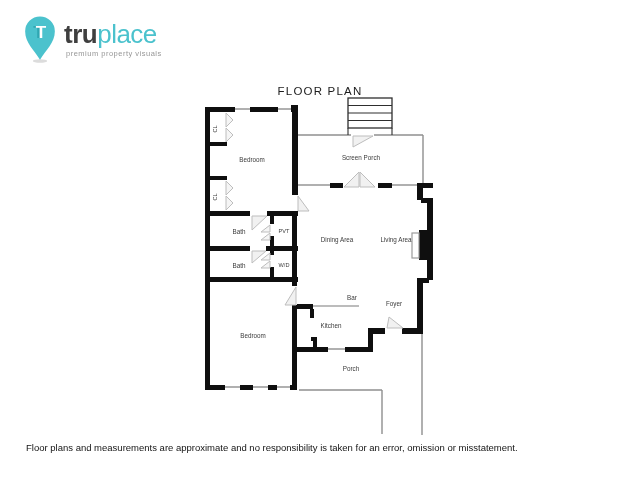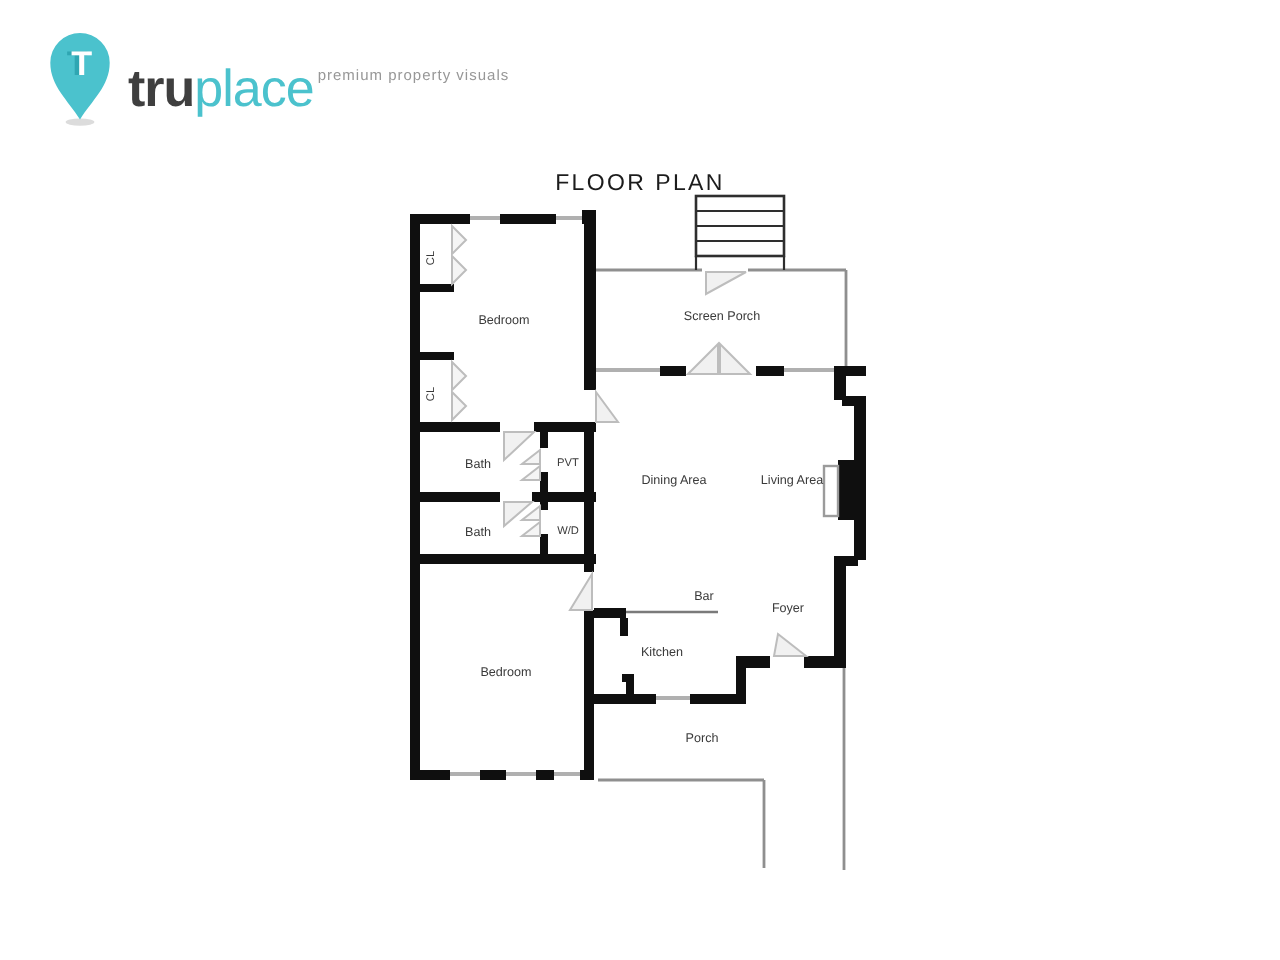--- a/index.html
+++ b/index.html
@@ -3,21 +3,21 @@
 <meta charset="utf-8">
 <style>
   html,body{margin:0;padding:0;}
   body{
     width:640px;height:480px;position:relative;background:#ffffff;
     font-family:"Liberation Sans", sans-serif;overflow:hidden;
   }
   
   .logo{position:absolute;left:22px;top:14px;display:flex;align-items:flex-start;gap:6px;}
   .logo-pin{width:36px;height:50px;flex:0 0 auto;}
-  .logo-text{display:flex;flex-direction:row;margin-top:17px;}
+  .logo-text{display:flex;flex-direction:column;margin-top:7px;}
   .brand{font-size:26px;line-height:26px;letter-spacing:-0.5px;}
   .brand .tru{font-weight:700;color:#3f3f3f;}
   .brand .place{font-weight:400;color:#4bc2cd;}
   .tagline{font-size:7.5px;color:#979797;letter-spacing:0.5px;margin-top:2px;padding-left:2px;}
   
   .plan{position:absolute;left:0;top:0;width:640px;height:480px;}
   .plan text{font-family:"Liberation Sans", sans-serif;fill:#3a3a3a;}
   .plan .title-text{font-size:11.5px;letter-spacing:1.2px;fill:#1c1c1c;}
   .plan .room-label{font-size:6.3px;}
   .plan .room-label-small{font-size:5.6px;}
@@ -180,13 +180,14 @@
     <text class="room-label" x="396" y="242" text-anchor="middle">Living Area</text>
     <text class="room-label" x="352" y="300" text-anchor="middle">Bar</text>
     <text class="room-label" x="394" y="306" text-anchor="middle">Foyer</text>
     <text class="room-label" x="331" y="328" text-anchor="middle">Kitchen</text>
     <text class="room-label" x="253" y="338" text-anchor="middle">Bedroom</text>
     <text class="room-label" x="351" y="371" text-anchor="middle">Porch</text>
   </g>
 </svg>
 
 <div class="footer">
+  <div>Floor plans and measurements are approximate and no responsibility is taken for an error, omission or misstatement.</div>
 </div>
 
 </body></html>

